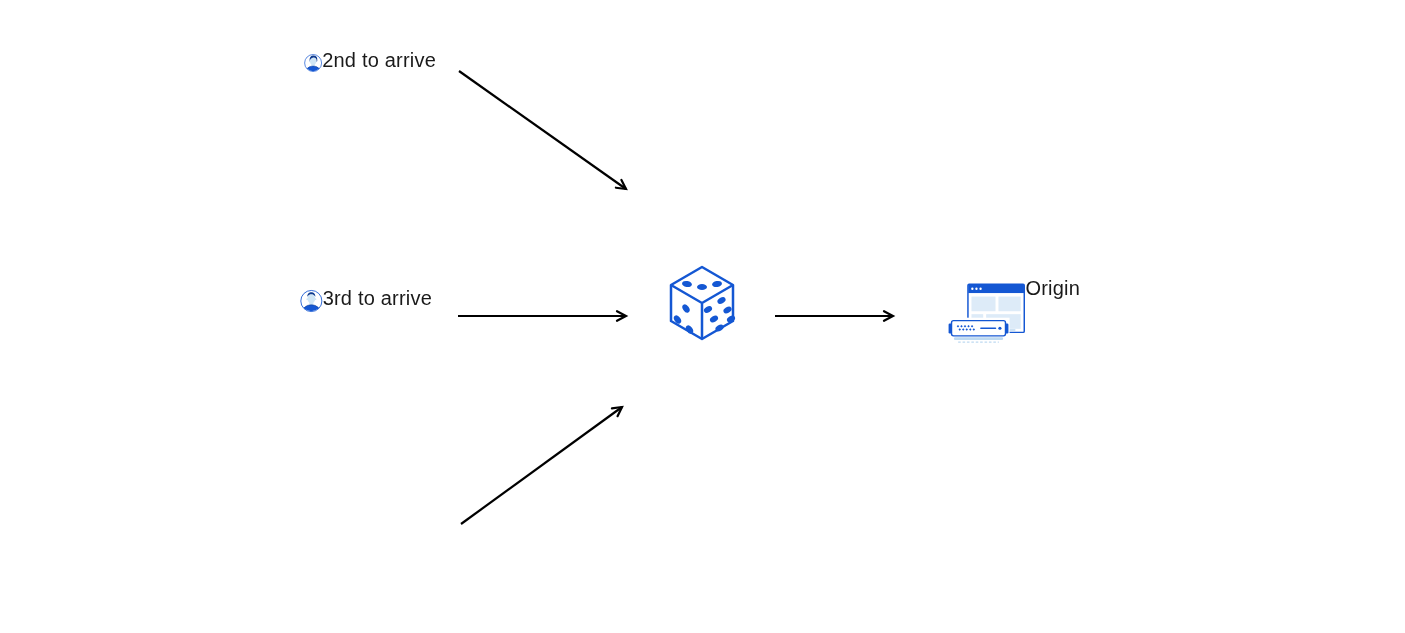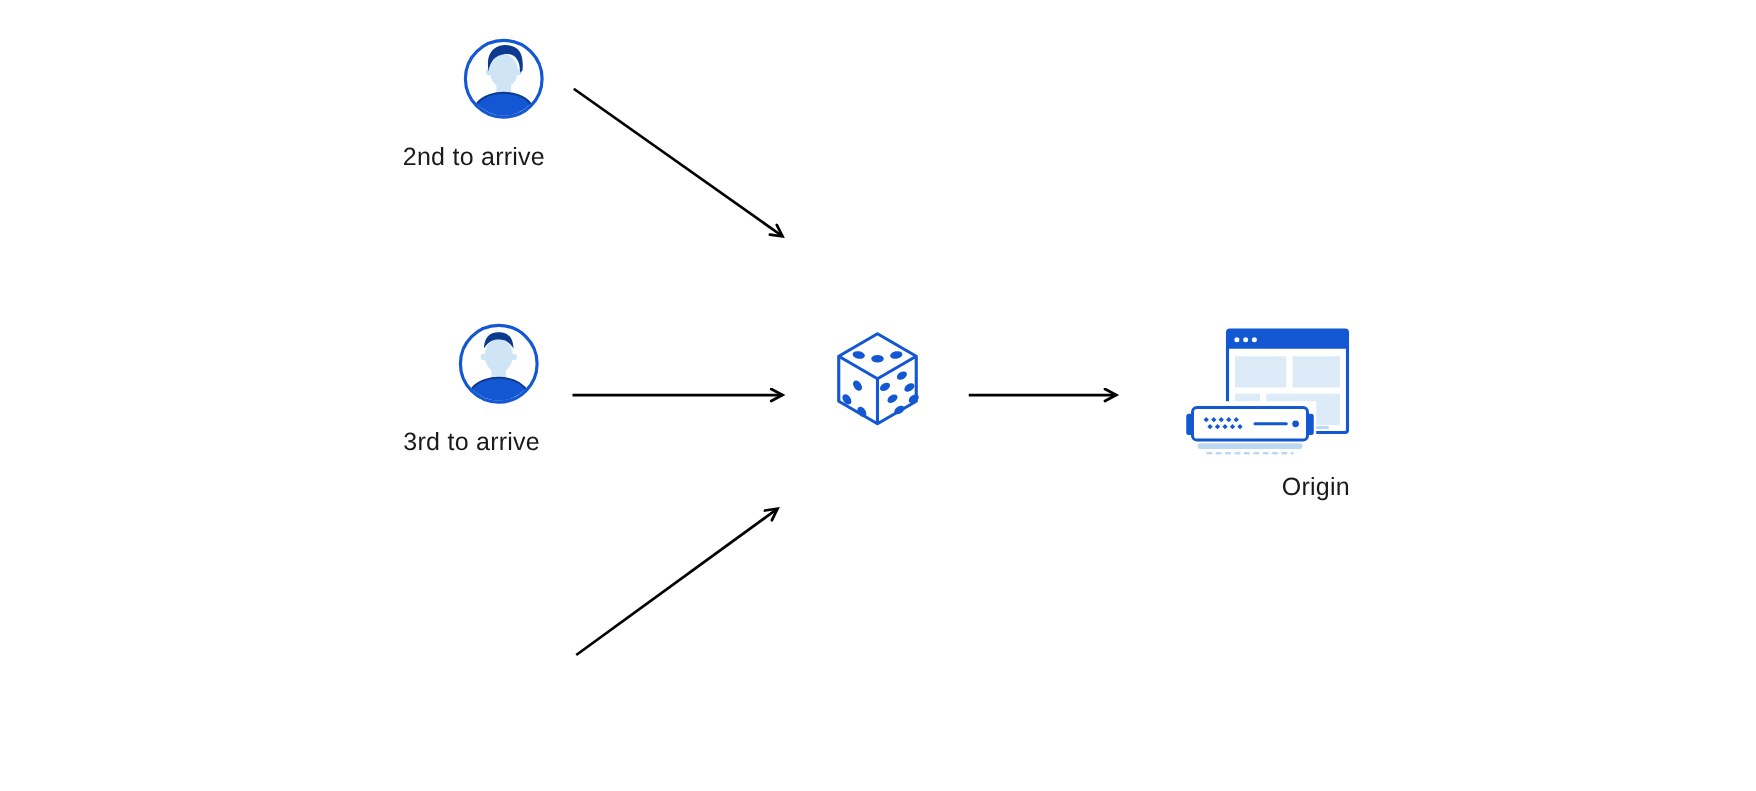--- a/index.html
+++ b/index.html
@@ -9,21 +9,21 @@
   }
   .canvas{
     position:relative;
     width:1405px;height:633px;
     background:var(--background,#ffffff);
     overflow:hidden;
   }
   .arrows-layer{position:absolute;left:0;top:0;width:1405px;height:633px;pointer-events:none;}
   .arrow-line{stroke:var(--arrow-black,#000);stroke-width:2.2px;}
   .arrow-head{stroke:var(--arrow-black,#000);}
-  .node{position:absolute;display:flex;flex-direction:column;align-items:flex-end;}
+  .node{position:absolute;display:flex;flex-direction:row;align-items:flex-start;}
   .node-label{
     margin-top:19px;
     font-size:20px;
     line-height:1.1;
     color:var(--text-color,#1a1a1a);
     letter-spacing:0.2px;
     white-space:nowrap;
     text-align:center;
   }
   .origin-label{margin-top:15px;}
@@ -72,21 +72,21 @@
         <path d="M6,68 Q9,52 22,47.5 Q28,45.5 34,45.5 Q40,45.5 46,47.5 Q59,52 62,68 Z" class="f-p st-n" stroke-width="1.6"></path>
         <circle cx="21.8" cy="28.5" r="2.7" class="f-face"></circle>
         <circle cx="46.2" cy="28.5" r="2.7" class="f-face"></circle>
         <ellipse cx="34" cy="27.5" rx="11.6" ry="13.8" class="f-face"></ellipse>
         <path d="M21.5,28 C18.5,10 29,6 36,6.2 C47.5,6.8 50.5,14 49.5,27 L47.5,29 C47.5,18 43,13.2 35,13.6 C27,14.6 23,19 21.5,28 Z" class="f-n"></path>
       </g>
     </svg>
     <div class="node-label">2nd to arrive</div>
   </div>
 
-  <div class="node" style="left:300px;top:258px;width:132px;">
+  <div class="node" style="left:300px;top:268px;width:132px;">
     <svg class="avatar" viewBox="0 0 68 68">
       <defs>
           <clipPath id="cpB">
             <circle cx="34" cy="34" r="30.4"></circle>
           </clipPath>
         </defs>
       <circle cx="34" cy="34" r="31.6" class="f-w st-p" stroke-width="2.6"></circle>
       <g clip-path="url(#cpB)">
         <rect x="28" y="33" width="12" height="15" class="f-face"></rect>
         <path d="M6,68 Q9,52 22,47.5 Q28,45.5 34,45.5 Q40,45.5 46,47.5 Q59,52 62,68 Z" class="f-p st-n" stroke-width="1.6"></path>

